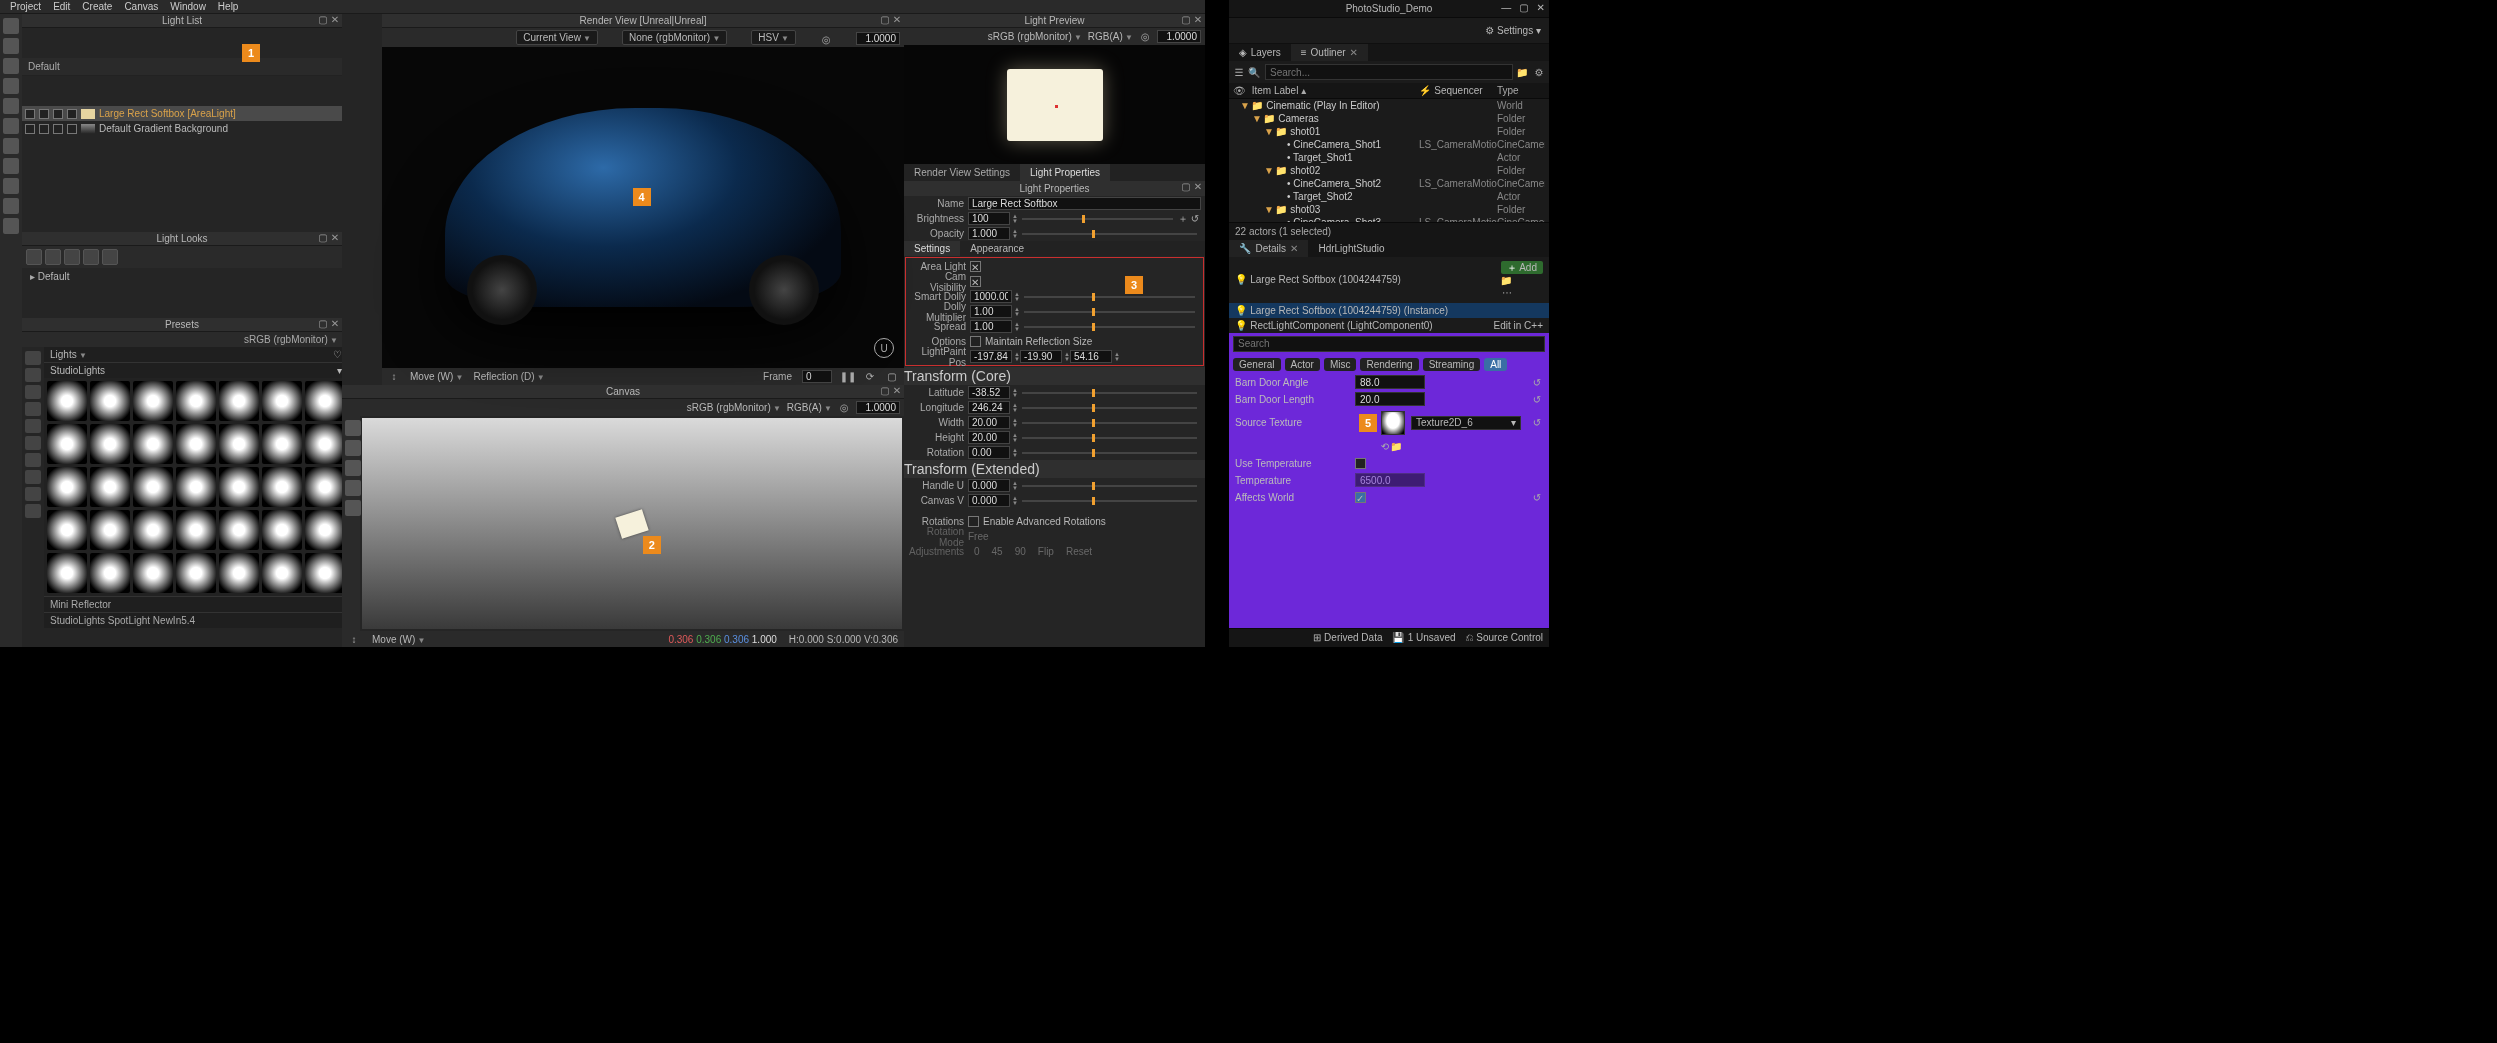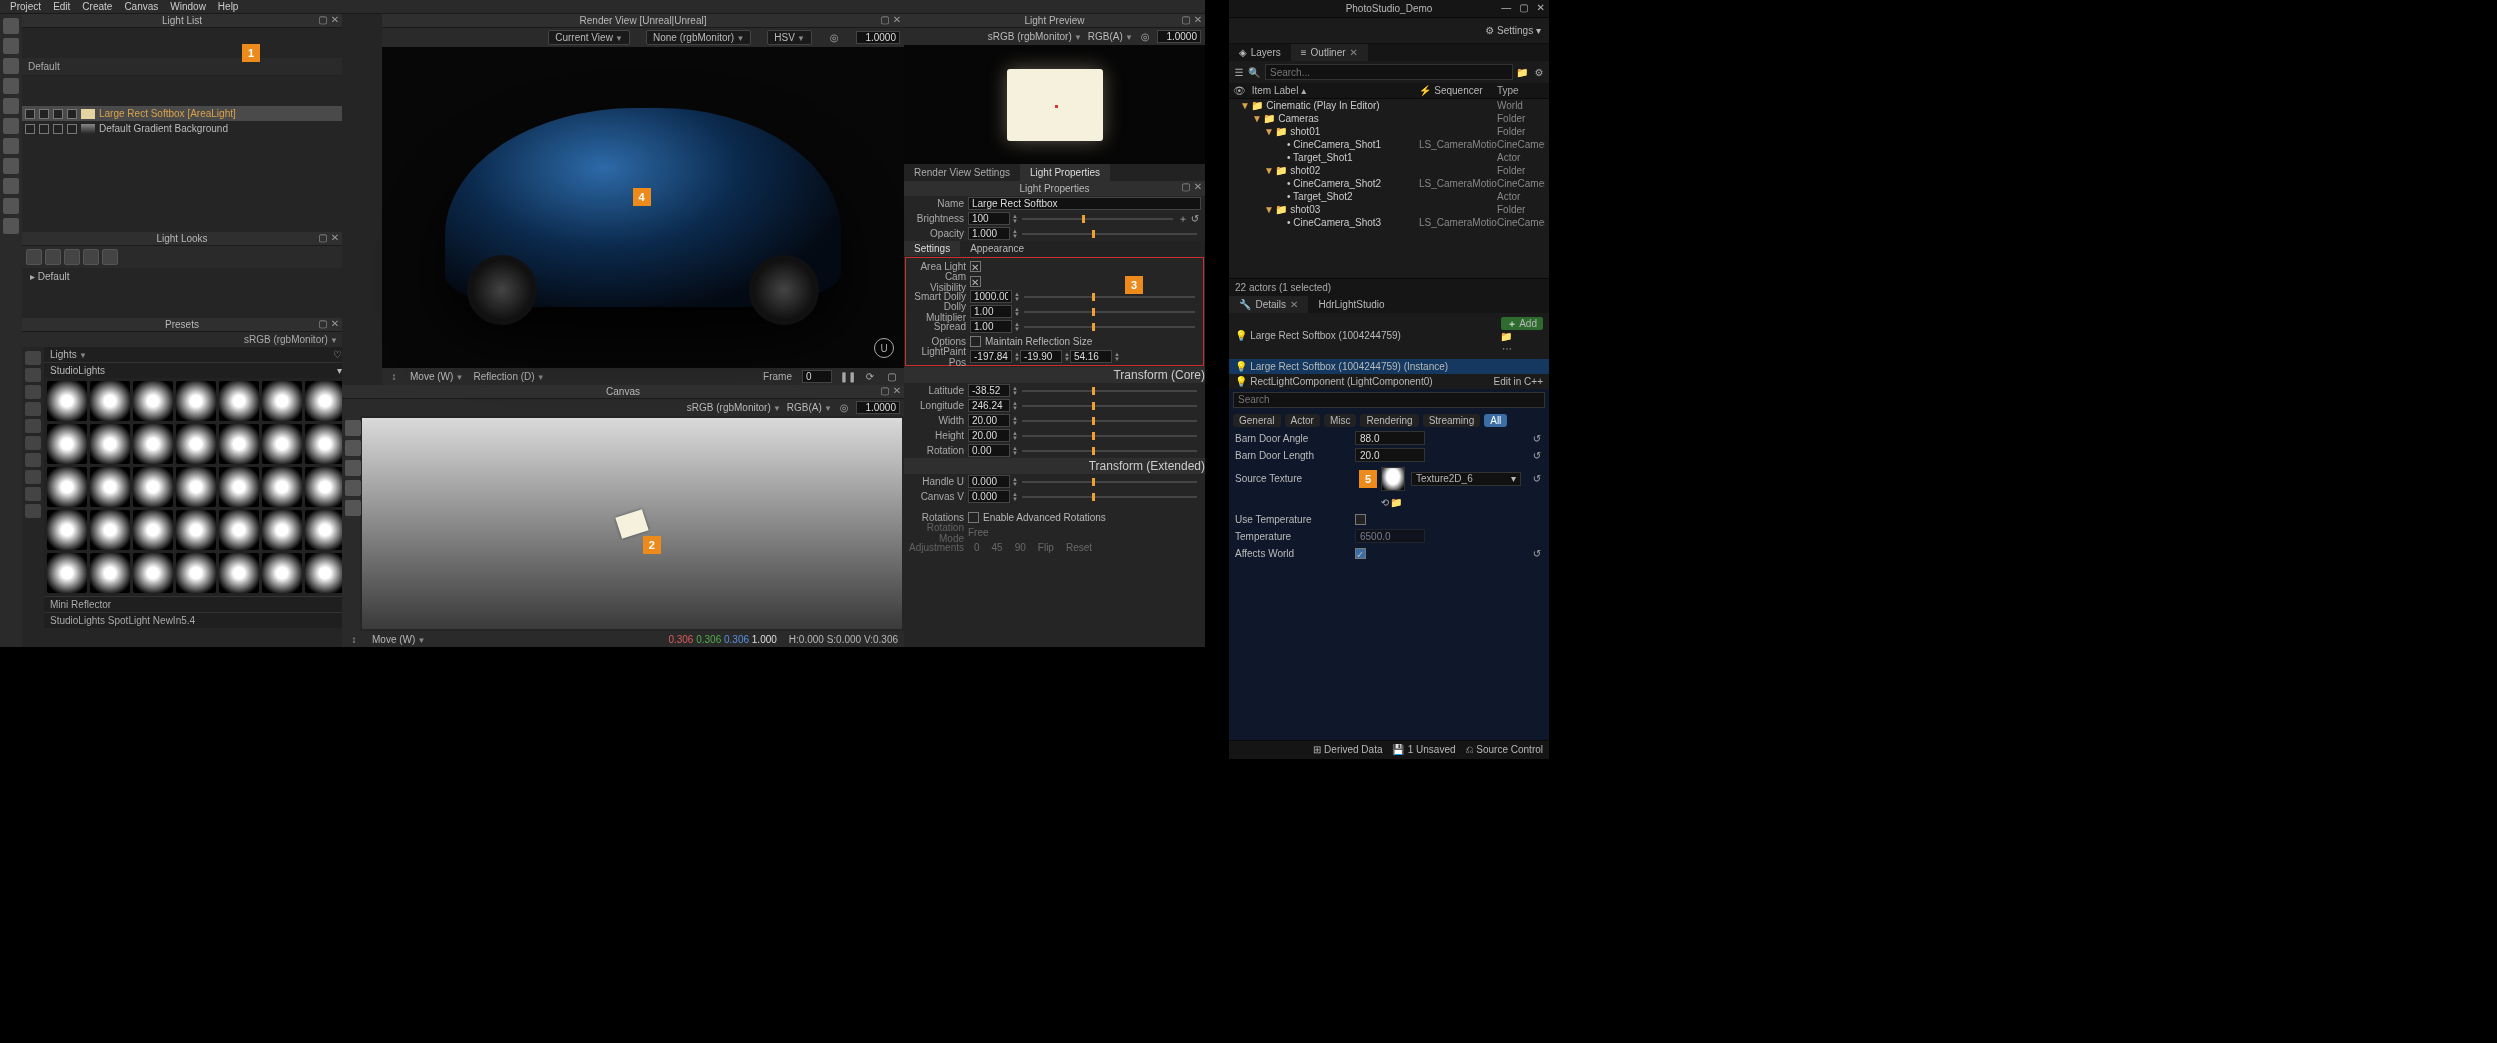--- a/index.html
+++ b/index.html
@@ -39,21 +39,21 @@
 .presets-sub{display:flex;align-items:center;justify-content:space-between;padding:2px 6px;background:#1f1f1f;border-top:1px solid #333;}
 .presets-tools{width:22px;background:#252525;display:flex;flex-direction:column;gap:3px;padding:4px 3px;}
 .presets-tools .pt{width:16px;height:14px;background:#444;border-radius:2px;}
 .thumbs-area{display:flex;}
 .thumbs{display:grid;grid-template-columns:repeat(7,40px);grid-auto-rows:40px;gap:3px;padding:3px;background:#222;flex:1;overflow:hidden;}
 .thumb{background:radial-gradient(circle at 50% 50%,#fff 0%,#fff 20%,#000 80%);border-radius:2px;}
 .presets-foot{padding:2px 6px;border-top:1px solid #333;background:#1f1f1f;color:#aaa;}
 
 .center-stack{display:flex;flex-direction:column;width:562px;}
 .render-view{display:flex;flex-direction:column;flex:1;}
-.rv-bar{display:flex;justify-content:flex-end;gap:16px;padding:2px 4px;background:#2a2a2a;align-items:center;}
+.rv-bar{display:flex;justify-content:flex-end;gap:24px;padding:2px 4px;background:#2a2a2a;align-items:flex-end;}
 .rv-bar .sel{background:#1a1a1a;border:1px solid #444;padding:1px 6px;border-radius:2px;color:#bbb;}
 .viewport{flex:1;background:#070707;position:relative;display:flex;align-items:center;justify-content:center;}
 .car{width:76%;height:62%;background:radial-gradient(ellipse at 40% 30%,#2d6aa8 0%,#0b2a4d 40%,#040a14 75%);border-radius:48% 46% 26% 24%/64% 62% 18% 16%;position:relative;box-shadow:0 30px 60px rgba(0,0,0,.9);}
 .car::before,.car::after{content:"";position:absolute;width:70px;height:70px;background:radial-gradient(circle,#444 0%,#111 60%);border-radius:50%;bottom:-18px;}
 .car::before{left:22px;}
 .car::after{right:22px;}
 .ue-logo{position:absolute;right:10px;bottom:10px;width:20px;height:20px;border:1px solid #aaa;border-radius:50%;color:#aaa;display:flex;align-items:center;justify-content:center;}
 .rv-status{display:flex;align-items:center;gap:10px;padding:2px 6px;background:#2a2a2a;}
 .canvas-view{display:flex;flex-direction:column;height:262px;}
 .canvas-bar{display:flex;justify-content:flex-end;gap:6px;padding:2px 4px;background:#2a2a2a;align-items:center;}
@@ -77,23 +77,23 @@
 .plabel{width:60px;text-align:right;color:#aaa;padding-right:4px;font-size:10px;}
 .pinput{background:#111;border:1px solid #444;color:#ddd;padding:0 3px;height:13px;width:50px;}
 .pinput.sm{width:42px;}
 .pslider{flex:1;height:2px;background:#444;margin:0 4px;position:relative;}
 .pslider::after{content:"";position:absolute;width:3px;height:8px;background:#f0a030;top:-3px;left:40%;}
 .pcheck{width:11px;height:11px;border:1px solid #777;background:#222;}
 .settings-body{border:1px solid #c92f2f;margin:1px;padding:1px 0;}
 .subtabs{display:flex;background:#222;}
 .subtab{padding:2px 10px;}
 .subtab.act{background:#2f2f2f;color:#ddd;}
-.sect-hd{background:#2f2f2f;text-align:right;padding:1px 0;color:#ccc;font-size:12px;}
-
-.app-right{display:flex;flex-direction:column;width:320px;height:759px;background:#0f172a;overflow:hidden;}
+.sect-hd{background:#2f2f2f;text-align:left;padding:1px 0;color:#ccc;font-size:14px;}
+
+.app-right{display:flex;flex-direction:column;width:320px;height:647px;background:#6d28d9;overflow:hidden;}
 .titlebar{display:flex;align-items:center;justify-content:center;position:relative;height:18px;background:#151515;border-bottom:1px solid #0a0a0a;}
 .winbtns{position:absolute;right:4px;top:2px;display:flex;gap:8px;color:#aaa;}
 .topstrip{display:flex;justify-content:flex-end;align-items:center;gap:12px;padding:4px 8px;background:#1b1b1b;border-bottom:1px solid #0f0f0f;height:26px;}
 .tabs-ue{display:flex;background:#151515;}
 .tab-ue{padding:3px 10px;color:#bbb;display:flex;align-items:center;gap:4px;}
 .tab-ue.act{background:#222;}
 .tab-close{color:#888;}
 .search-row{display:flex;align-items:center;gap:4px;padding:3px 4px;background:#1b1b1b;}
 .search-in{flex:1;background:#111;border:1px solid #333;height:16px;padding:0 4px;color:#888;}
 .out-hdr{display:flex;background:#151515;padding:2px 4px;border-bottom:1px solid #0a0a0a;}

